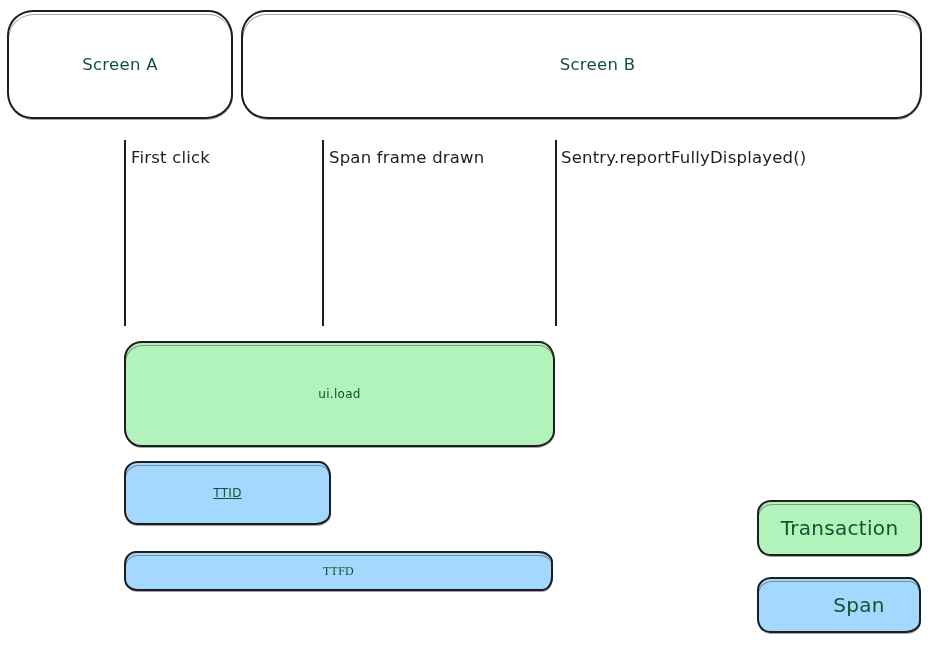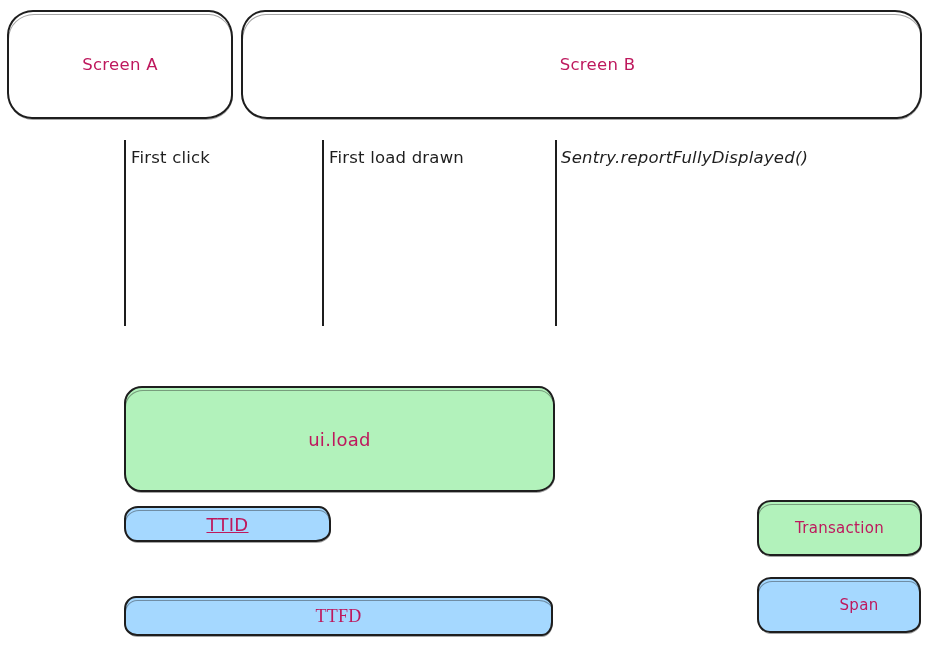--- a/index.html
+++ b/index.html
@@ -28,21 +28,21 @@
   .sketch-box {
     position: absolute;
     box-sizing: border-box;
     display: flex;
     align-items: center;
     justify-content: center;
     border: 2.6px solid #1e1e1e;
     background: #ffffff;
     font-family: "DejaVu Sans", sans-serif;
     letter-spacing: 0.3px;
-    color: #be185d;
+    color: #14532d;
     user-select: none;
   }
 
   
   .r-a { border-radius: 26px 24px 27px 25px / 25px 27px 24px 26px; }
   .r-b { border-radius: 24px 27px 25px 26px / 26px 24px 27px 25px; }
   .r-c { border-radius: 18px 16px 19px 17px / 17px 19px 16px 18px; }
   .r-d { border-radius: 14px 12px 15px 13px / 13px 15px 12px 14px; }
   .r-e { border-radius: 12px 14px 11px 13px / 13px 11px 14px 12px; }
 
@@ -80,54 +80,54 @@
   .marker-label {
     position: absolute;
     top: 148px;
     font-size: 16.5px;
     white-space: nowrap;
     color: #1e1e1e;
     letter-spacing: 0.2px;
   }
 
   
-  .bar { font-size: 18px; margin-top: 45px; }
+  .bar { font-size: 12px; }
   .bar-transaction { background: #b2f2bb; }
   .bar-span        { background: #a5d8ff; }
 
   #bar-ui-load { left: 124px; top: 341px; width: 431px; height: 106px; }
-  #bar-ttid    { left: 124px; top: 461px; width: 207px; height: 36px; text-decoration: underline;  }
+  #bar-ttid    { left: 124px; top: 461px; width: 207px; height: 64px; text-decoration: underline;  }
   #bar-ttfd    { left: 124px; top: 551px; width: 429px; height: 40px; font-family: Liberation Serif, serif;  }
 
   
   #legend-transaction { left: 757px; top: 500px; width: 165px; height: 56px; }
   #legend-span        { left: 757px; top: 577px; width: 164px; height: 56px; padding-left: 40px; }
-  .legend-item { font-size: 15px; }
+  .legend-item { font-size: 20px; }
 </style>
 </head>
 <body>
 
 <div id="canvas">
 
   <div class="sketch-box r-a screen" id="screen-a">
     <span>Screen A</span>
   </div>
 
   <div class="sketch-box r-b screen" id="screen-b">
     <span>Screen B</span>
   </div>
 
   <div class="marker" style="left:124px;"></div>
   <div class="marker-label" style="left:131px;">First click</div>
 
   <div class="marker" style="left:322px;"></div>
-  <div class="marker-label" style="left:329px;">First load drawn</div>
+  <div class="marker-label" style="left:329px;">Span frame drawn</div>
 
   <div class="marker" style="left:555px;"></div>
-  <div class="marker-label" style="left:561px;font-style:italic;">Sentry.reportFullyDisplayed()</div>
+  <div class="marker-label" style="left:561px;">Sentry.reportFullyDisplayed()</div>
 
   <div class="sketch-box r-c bar bar-transaction" id="bar-ui-load">
     <span>ui.load</span>
   </div>
 
   <div class="sketch-box r-d bar bar-span" id="bar-ttid">
     <span>TTID</span>
   </div>
 
   <div class="sketch-box r-e bar bar-span" id="bar-ttfd">

